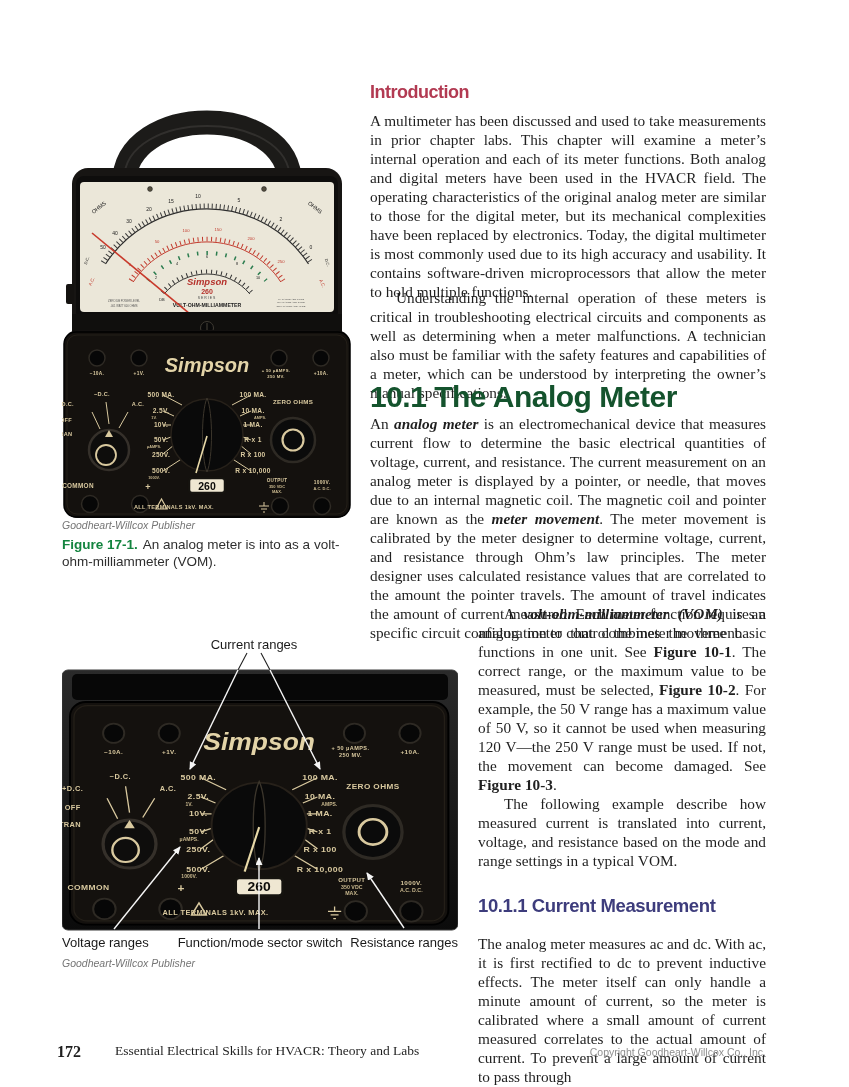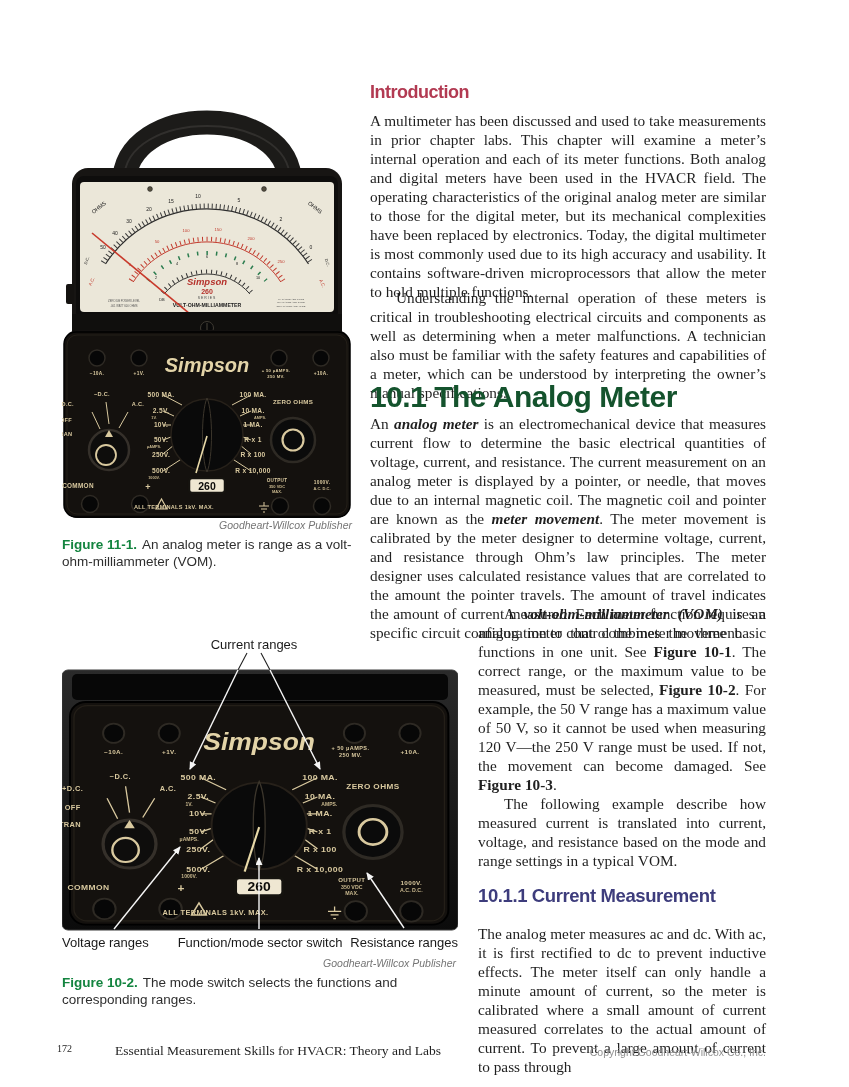--- a/index.html
+++ b/index.html
@@ -13,22 +13,22 @@
       letter-spacing:-0.5px;color:#14532d}
   .h3{font-family:"Liberation Sans",sans-serif;font-weight:bold;font-size:18.5px;
       letter-spacing:-0.4px;color:#3d3c7c}
   .body-text{font-size:15.3px;line-height:19px;text-align:justify;color:#1f1f1f}
   .indent{text-indent:26px}
   .bi{font-weight:bold;font-style:italic}
   .b{font-weight:bold}
   .caption{font-family:"Liberation Sans",sans-serif;font-size:13.5px;line-height:16.5px;color:#2f2f2f}
   .figlabel{color:#13843f;font-weight:bold;margin-right:5px}
   .credit{font-family:"Liberation Sans",sans-serif;font-size:10.5px;font-style:italic;
-          color:#757575;text-align:right}
-  .footer-num{font-size:10px;font-weight:normal}
+          color:#757575;}
+  .footer-num{font-size:16px;font-weight:bold}
   .footer-title{font-size:13.5px}
   .footer-copy{font-family:"Liberation Sans",sans-serif;font-size:10.5px;color:#8f8f8f;text-align:right}
   svg text{font-family:"Liberation Sans",sans-serif}
   .pt{fill:#d9c99f;text-anchor:middle;font-weight:bold;letter-spacing:.3px}
   .pts{fill:#c9b88e;text-anchor:middle;font-weight:bold}
   .term{fill:#070707;stroke:#2e2a24;stroke-width:1.5}
   .dialn{fill:#222;text-anchor:middle}
   .dialr{fill:#c23b2e;text-anchor:middle}
   .annlabel{font-size:13px;fill:#1a1a1a}
   .annline{stroke:#f5f5f5;stroke-width:1.4;fill:none}
@@ -198,21 +198,21 @@
 
     <rect x="10" y="236" width="270" height="26" fill="#100f0d"></rect>
     <circle cx="145" cy="250" r="6.5" fill="#090909" stroke="#3f3b33" stroke-width="1"></circle>
     <line x1="145" y1="245" x2="145" y2="255" stroke="#3f3b33" stroke-width="1.2"></line>
 
     <rect x="2" y="252" width="286" height="188" rx="14" fill="#131110"></rect>
     <use href="#vom-panel" transform="translate(2,254)"></use>
   </svg>
   <div class="abs credit" style="left:62px;top:519px;width:290px">Goodheart-Willcox Publisher</div>
   <div class="abs caption" style="left:62px;top:537px;width:308px">
-    <span class="figlabel">Figure 11-1.</span><span>An analog meter is range as a volt-ohm-milliammeter (VOM).</span>
+    <span class="figlabel">Figure 17-1.</span><span>An analog meter is into as a volt-ohm-milliammeter (VOM).</span>
   </div>
 
   <svg class="abs" style="left:62px;top:636px" width="396" height="320" viewBox="0 0 396 320" role="img">
     <text class="annlabel" x="192" y="13" text-anchor="middle">Current ranges</text>
 
     <path d="M185,17 L176,34 M199,17 L208,34" stroke="#222" stroke-width="1.1" fill="none"></path>
 
     <rect x="0" y="34" width="396" height="260" rx="6" fill="url(#photoBg)" stroke="#3a3a3a" stroke-width="1"></rect>
     <rect x="10" y="38" width="376" height="26" rx="5" fill="#070707"></rect>
     <use href="#vom-panel" transform="translate(8,66) scale(1.323,1.203)"></use>
@@ -221,35 +221,32 @@
     <path class="annline" d="M208,34 L258,133" marker-end="url(#arrw)"></path>
     <path class="annline" d="M52,293 L118,211" marker-end="url(#arrw)"></path>
     <path class="annline" d="M197,293 L197,222" marker-end="url(#arrw)"></path>
     <path class="annline" d="M342,292 L305,237" marker-end="url(#arrw)"></path>
 
     <text class="annlabel" x="0" y="311" text-anchor="start">Voltage ranges</text>
     <text class="annlabel" x="198" y="311" text-anchor="middle">Function/mode sector switch</text>
     <text class="annlabel" x="396" y="311" text-anchor="end">Resistance ranges</text>
   </svg>
   <div class="abs credit" style="left:62px;top:957px;width:394px">Goodheart-Willcox Publisher</div>
-  <div class="abs caption" style="left:62px;top:975px;width:394px">
-    <span class="figlabel">Figure 10-2.</span><span>The mode switch selects the functions and corresponding ranges.</span>
-  </div>
 
   <h1 class="abs h1" style="left:370px;top:82px">Introduction</h1>
   <p class="abs body-text" style="left:370px;top:111px;width:396px">A multimeter has been discussed and used to take measurements in prior chapter labs. This chapter will examine a meter’s internal operation and each of its meter functions. Both analog and digital meters have been used in the HVACR field. The operating characteristics of the original analog meter are similar to those for the digital meter, but its mechanical complexities have been replaced by electronics. Today, the digital multimeter is most commonly used due to its high accuracy and usability. It contains software-driven microprocessors that allow the meter to hold multiple functions.</p>
   <p class="abs body-text indent" style="left:370px;top:288px;width:396px">Understanding the internal operation of these meters is critical in troubleshooting electrical circuits and components as well as determining when a meter malfunctions. A technician also must be familiar with the safety features and capabilities of a meter, which can be understood by interpreting the owner’s manual specifications.</p>
 
   <h2 class="abs h2" style="left:370px;top:380px">10.1 The Analog Meter</h2>
   <p class="abs body-text" style="left:370px;top:414px;width:396px"><span>An </span><span class="bi">analog meter</span><span> is an electromechanical device that measures current flow to determine the basic electrical quantities of voltage, current, and resistance. The current measurement on an analog meter is displayed by a pointer, or needle, that moves due to an internal magnetic coil. The magnetic coil and pointer are known as the </span><span class="bi">meter movement</span><span>. The meter movement is calibrated by the meter designer to determine voltage, current, and resistance through Ohm’s law principles. The meter designer uses calculated resistance values that are correlated to the amount the pointer travels. The amount of travel indicates the amount of current measured. Each meter function requires a specific circuit configuration to control the meter movement.</span></p>
 
   <div class="abs" style="left:478px;top:604px;width:288px">
     <p class="body-text indent"><span>A </span><span class="bi">volt-ohm-milliammeter (VOM)</span><span> is an analog meter that combines the three basic functions in one unit. See </span><span class="b">Figure 10-1</span><span>. The correct range, or the maximum value to be measured, must be selected, </span><span class="b">Figure 10-2</span><span>. For example, the 50 V range has a maximum value of 50 V, so it cannot be used when measuring 120 V—the 250 V range must be used. If not, the movement can become damaged. See </span><span class="b">Figure 10-3</span><span>.</span></p>
     <p class="body-text indent">The following example describe how measured current is translated into current, voltage, and resistance based on the mode and range settings in a typical VOM.</p>
-    <h3 class="h3" style="margin-top:15px">10.1.1 Current Measurement</h3>
+    <h3 class="h3" style="margin-top:25px">10.1.1 Current Measurement</h3>
     <p class="body-text" style="margin-top:17px">The analog meter measures ac and dc. With ac, it is first rectified to dc to prevent inductive effects. The meter itself can only handle a minute amount of current, so the meter is calibrated where a small amount of current measured correlates to the actual amount of current. To prevent a large amount of current to pass through</p>
   </div>
 
   <div class="abs footer-num" style="left:57px;top:1043px">172</div>
-  <div class="abs footer-title" style="left:115px;top:1043px">Essential Measurement Skills for HVACR: Theory and Labs</div>
+  <div class="abs footer-title" style="left:115px;top:1043px">Essential Electrical Skills for HVACR: Theory and Labs</div>
   <div class="abs footer-copy" style="left:466px;top:1046px;width:300px">Copyright Goodheart-Willcox Co., Inc.</div>
 
 </div>
 
 </body></html>

